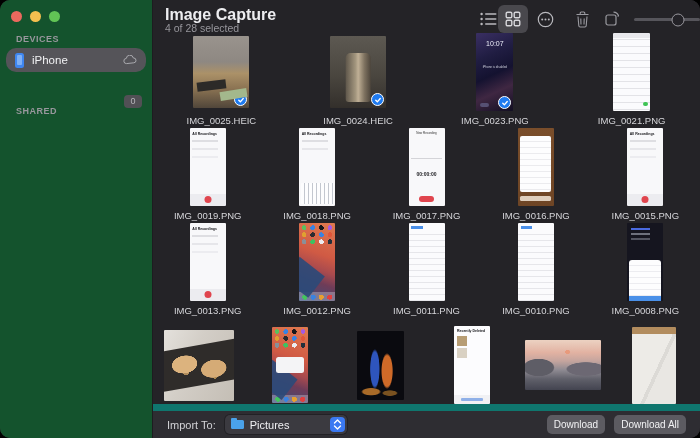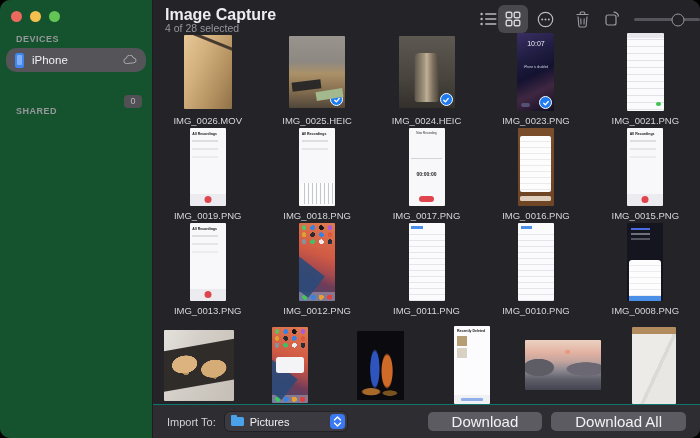--- a/index.html
+++ b/index.html
@@ -141,31 +141,31 @@
     linear-gradient(115deg,#edebe7 0 55%,#dcdad6 55% 60%,#e9e7e3 60%),#ebe9e5;}
   .k-cookies-photo::before,.k-cookies-photo::after{content:"";position:absolute;left:50%;width:26px;height:23px;transform:translateX(-50%);
     border-radius:50%;background:
     radial-gradient(circle 1.8px at 32% 32%,#33200f 95%,transparent),
     radial-gradient(circle 1.8px at 62% 50%,#33200f 95%,transparent),
     radial-gradient(circle 1.4px at 45% 70%,#33200f 95%,transparent),
     radial-gradient(circle 100% at 50% 50%,#7c5533 60%,#6a4628 100%);}
   .k-cookies-photo::before{top:13%;}
   .k-cookies-photo::after{top:47%;}
   
-  .footer{position:absolute;left:0;right:0;bottom:0;height:34px;background:#2e2d32;border-top:1px solid #0f766e;
+  .footer{position:absolute;left:0;right:0;bottom:0;height:34px;background:#2e2d32;border-top:7px solid #0f766e;
           display:flex;align-items:center;padding:0 14px;box-sizing:border-box;}
   .import-label{font-size:11px;color:#d2d2d6;margin-right:9px;}
   .popup{width:122px;height:19px;background:#3b3a40;border-radius:5px;display:flex;align-items:center;
          padding:0 2px 0 6px;box-sizing:border-box;box-shadow:0 0 0 1px rgba(0,0,0,.25);}
   .folder{width:13px;height:9px;background:#4aa2ea;border-radius:1.5px;position:relative;flex:none;}
   .folder::before{content:"";position:absolute;top:-2px;left:0;width:6px;height:3px;background:#4aa2ea;border-radius:1px 1px 0 0;}
   .popup-text{flex:1;font-size:11px;color:#f0f0f3;margin-left:6px;}
   .chev{width:15px;height:15px;border-radius:4px;background:#3b79f2;display:flex;align-items:center;justify-content:center;flex:none;}
   .footer-spacer{flex:1;}
-  .dl-btn{height:19px;padding:0 24px;border-radius:5px;background:#5c5b61;color:#f2f2f4;font-size:15px;
+  .dl-btn{height:19px;padding:0 7px;border-radius:5px;background:#5c5b61;color:#f2f2f4;font-size:10px;
           display:flex;align-items:center;margin-left:9px;}
 </style>
 </head>
 <body>
 
 <div class="window">
 
   <div class="sidebar">
     <div class="traffic">
       <div class="light red"></div>
@@ -240,26 +240,20 @@
         </g>
         <path d="M13.2 6.8 l1.6-0.4 l0.3-1.8 z" fill="#9a9aa0"></path>
       </svg>
     </div>
     <div class="slider">
       <div class="knob" style="left: 67%;"></div>
     </div>
 
     <div class="photo-grid">
         <div class="grid-row" style="top: 33px; height: 95px;">
-          <div class="cell">
-            <div class="thumb-wrap">
-              <div class="thumb k-wood-photo" style="width: 48px; height: 74px;"></div>
-            </div>
-            <div class="fname">IMG_0026.MOV</div>
-          </div>
           <div class="cell">
             <div class="thumb-wrap">
               <div class="thumb k-desk-photo" style="width: 56px; height: 72px;">
                 <div class="badge">
                   <svg width="8" height="8" viewBox="0 0 10 10">
                     <path d="M2.2 5.4 L4.2 7.3 L7.8 3.2" fill="none" stroke="#fff" stroke-width="1.7" stroke-linecap="round" stroke-linejoin="round"></path>
                   </svg>
                 </div>
               </div>
             </div>

